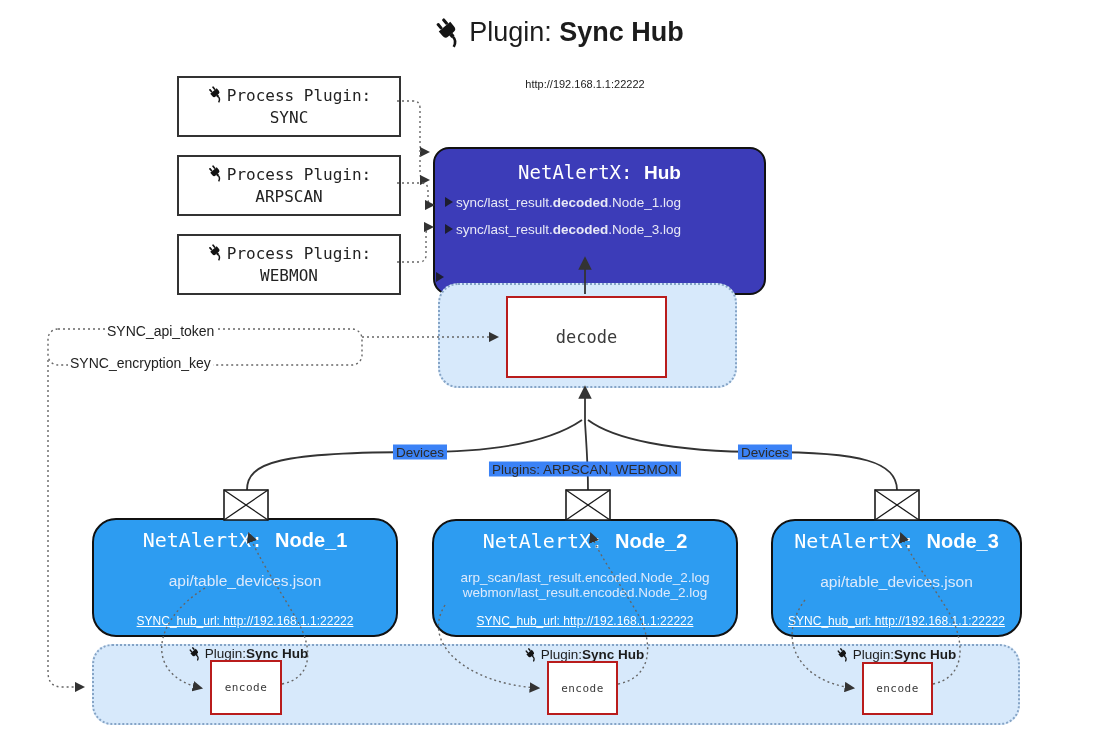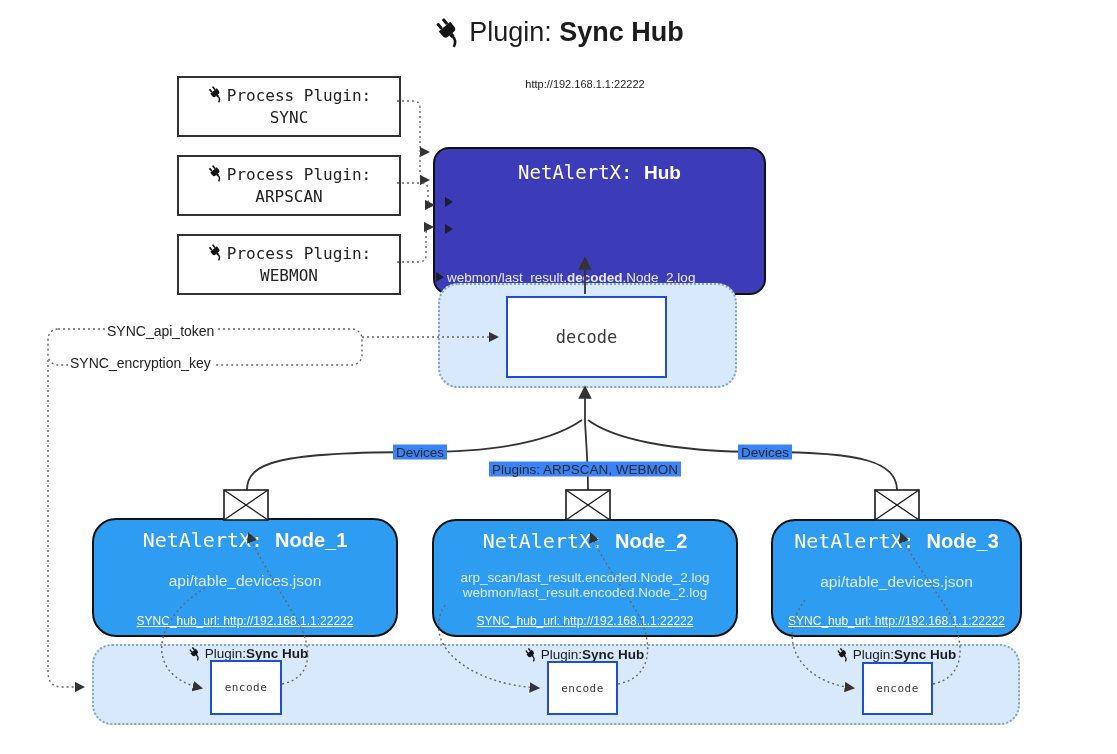--- a/index.html
+++ b/index.html
@@ -23,21 +23,21 @@
   .hub-title{position:absolute;left:0;right:0;top:12px;text-align:center;font-size:19px;color:#fff;}
   .mono{font-family:"DejaVu Sans Mono","Liberation Mono",monospace;font-weight:normal;}
   .bname{font-family:"Liberation Sans",sans-serif;font-weight:bold;}
   .hlog{position:absolute;height:20px;font-size:13.5px;color:#e8e9f6;white-space:nowrap;display:flex;align-items:center;}
   .hlog .tri{width:0;height:0;border-left:8px solid #1d1d30;border-top:5px solid transparent;
              border-bottom:5px solid transparent;margin-right:3px;flex:none;}
   .hlog b{font-weight:bold;}
   
   .lightbox{background:var(--panel,#d7e9fb);border:2px dotted #85a4c6;border-radius:20px;box-sizing:border-box;}
   .dec-cont{left:438px;top:283px;width:299px;height:105px;}
-  .whitebox{background:#fff;border:2px solid #1d4ed8;box-sizing:border-box;display:flex;
+  .whitebox{background:#fff;border:2px solid #b91c1c;box-sizing:border-box;display:flex;
             align-items:center;justify-content:center;
             font-family:"DejaVu Sans Mono","Liberation Mono",monospace;color:#3a3a3a;}
   .decode{left:506px;top:296px;width:161px;height:82px;font-size:17px;}
   .encode{font-size:11px;letter-spacing:0.5px;}
   
   .flabel{background:#3b82f6;padding:0 3px;font-size:13.5px;color:#2b2b2b;white-space:nowrap;
           transform:translate(-50%,-50%);}
   .tok{font-size:14px;background:#fff;padding:0 2px;white-space:nowrap;}
   
   .node{background:var(--node,#2d9cf1);border:2px solid #111;border-radius:24px;
@@ -108,27 +108,28 @@
         <span>Process Plugin:</span>
       </div>
     <div>WEBMON</div>
   </div>
 
   <div class="abs hub-url top">http://192.168.1.1:22222</div>
   <div class="abs hub boxes">
     <div class="hub-title"><span class="mono">NetAlertX: </span><span class="bname">Hub</span></div>
     <div class="hlog" style="left:10px;top:43px;">
         <span class="tri"></span>
+        <span><span>sync/last_result.</span><b>decoded</b><span>.Node_1.log</span></span>
       </div>
     <div class="hlog" style="left:10px;top:70px;">
         <span class="tri"></span>
+        <span><span>sync/last_result.</span><b>decoded</b><span>.Node_3.log</span></span>
       </div>
     <div class="hlog" style="left:1px;top:118px;">
         <span class="tri"></span>
-        <span><span>webmon/last_result.</span><b>decoded</b><span>.Node_2.log</span></span>
       </div>
   </div>
 
   <div class="abs lightbox dec-cont boxes"></div>
   <div class="abs whitebox decode top">decode</div>
 
   <span class="abs tok top" style="left:105px;top:323px;">SYNC_api_token</span>
   <span class="abs tok top" style="left:68px;top:355px;">SYNC_encryption_key</span>
 
   <span class="abs flabel top" style="left:420px;top:452px;">Devices</span>

